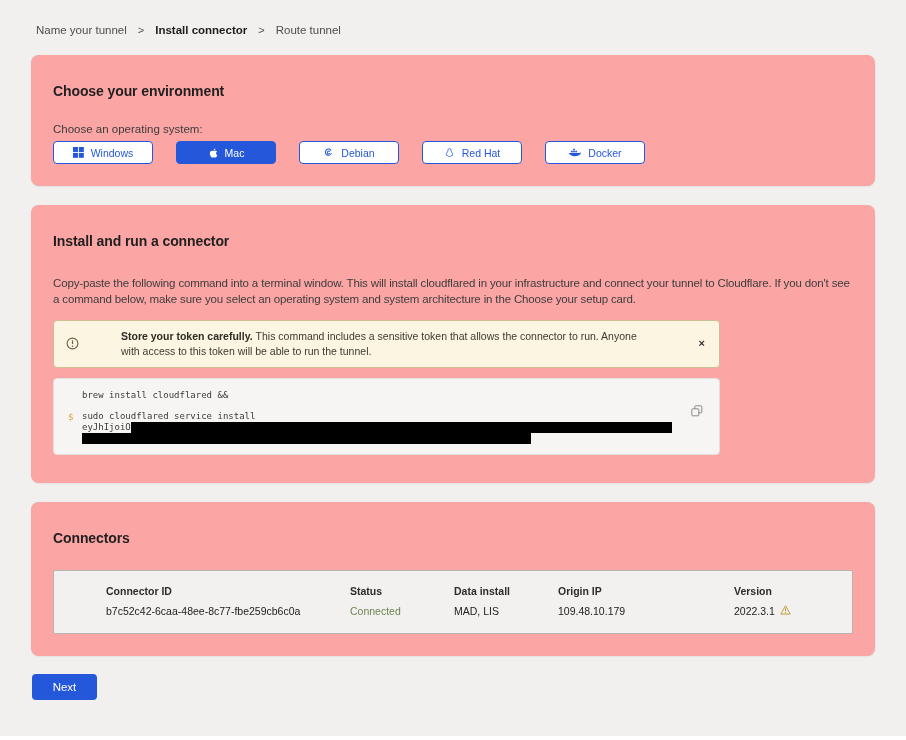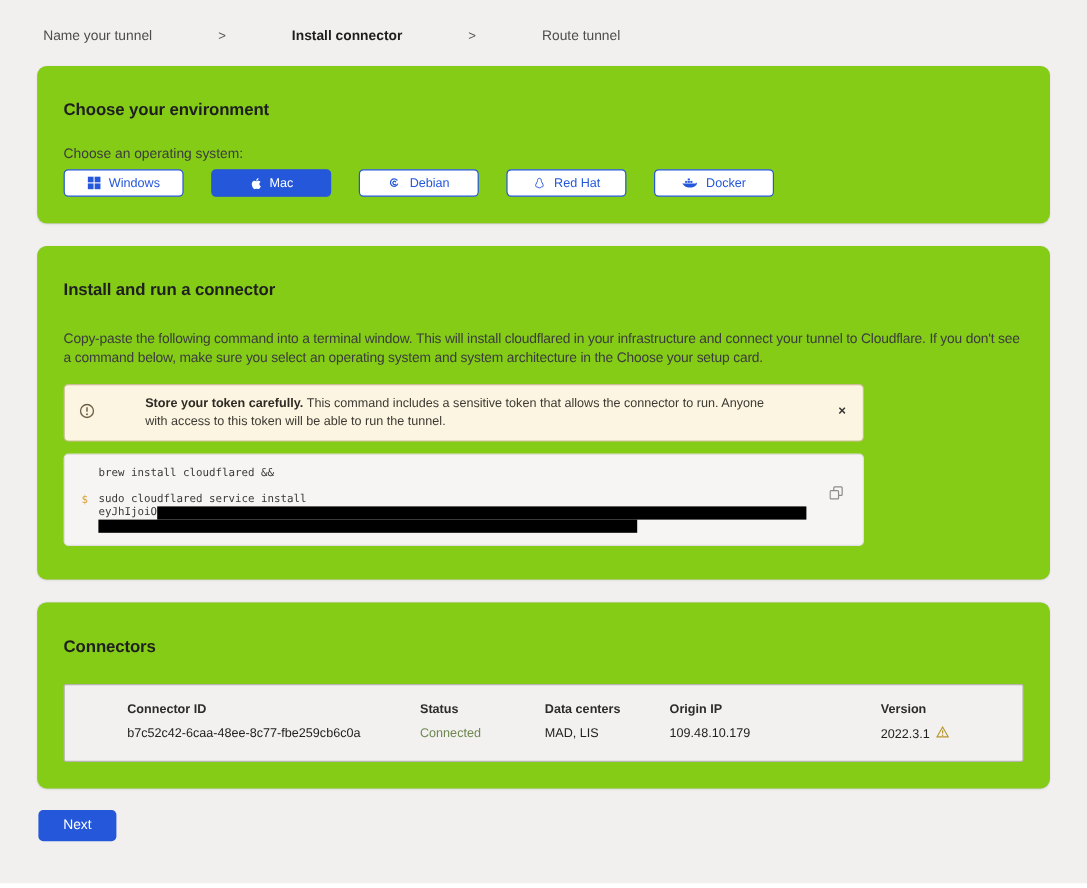--- a/index.html
+++ b/index.html
@@ -13,29 +13,28 @@
   }
   .page { padding: 0 31px; }
 
   
   .breadcrumb {
     padding: 24px 0 0 5px;
     font-size: 11.5px;
     color: #4d4d4d;
     display: flex;
     align-items: center;
-    gap: 44px;
   }
   .breadcrumb .crumb { color: #4d4d4d; }
   .breadcrumb .crumb.active { color: #1d1d1d; font-weight: 700; }
   .breadcrumb .sep { margin: 0 11px; color: #555; font-size: 11px; }
 
   
   .card {
-    background: #84cc16;
+    background: #fca5a5;
     border-radius: 8px;
     box-shadow: 0 0 1px rgba(0,0,0,0.12), 0 1px 2px rgba(0,0,0,0.05);
     margin-top: 19px;
     padding: 28px 22px 22px 22px;
   }
   .card h2 {
     font-size: 14px;
     font-weight: 700;
     color: #1f1f1f;
     letter-spacing: -0.1px;
@@ -275,21 +274,21 @@
     </div>
   </section>
 
   
   <section class="card">
     <h2>Connectors</h2>
     <div class="connectors-table">
       <div class="table-grid">
         <div class="th">Connector ID</div>
         <div class="th">Status</div>
-        <div class="th">Data centers</div>
+        <div class="th">Data install</div>
         <div class="th">Origin IP</div>
         <div class="th">Version</div>
 
         <div class="td">b7c52c42-6caa-48ee-8c77-fbe259cb6c0a</div>
         <div class="td status">Connected</div>
         <div class="td">MAD, LIS</div>
         <div class="td">109.48.10.179</div>
         <div class="td version-cell">
           <span>2022.3.1</span>
           <span>

